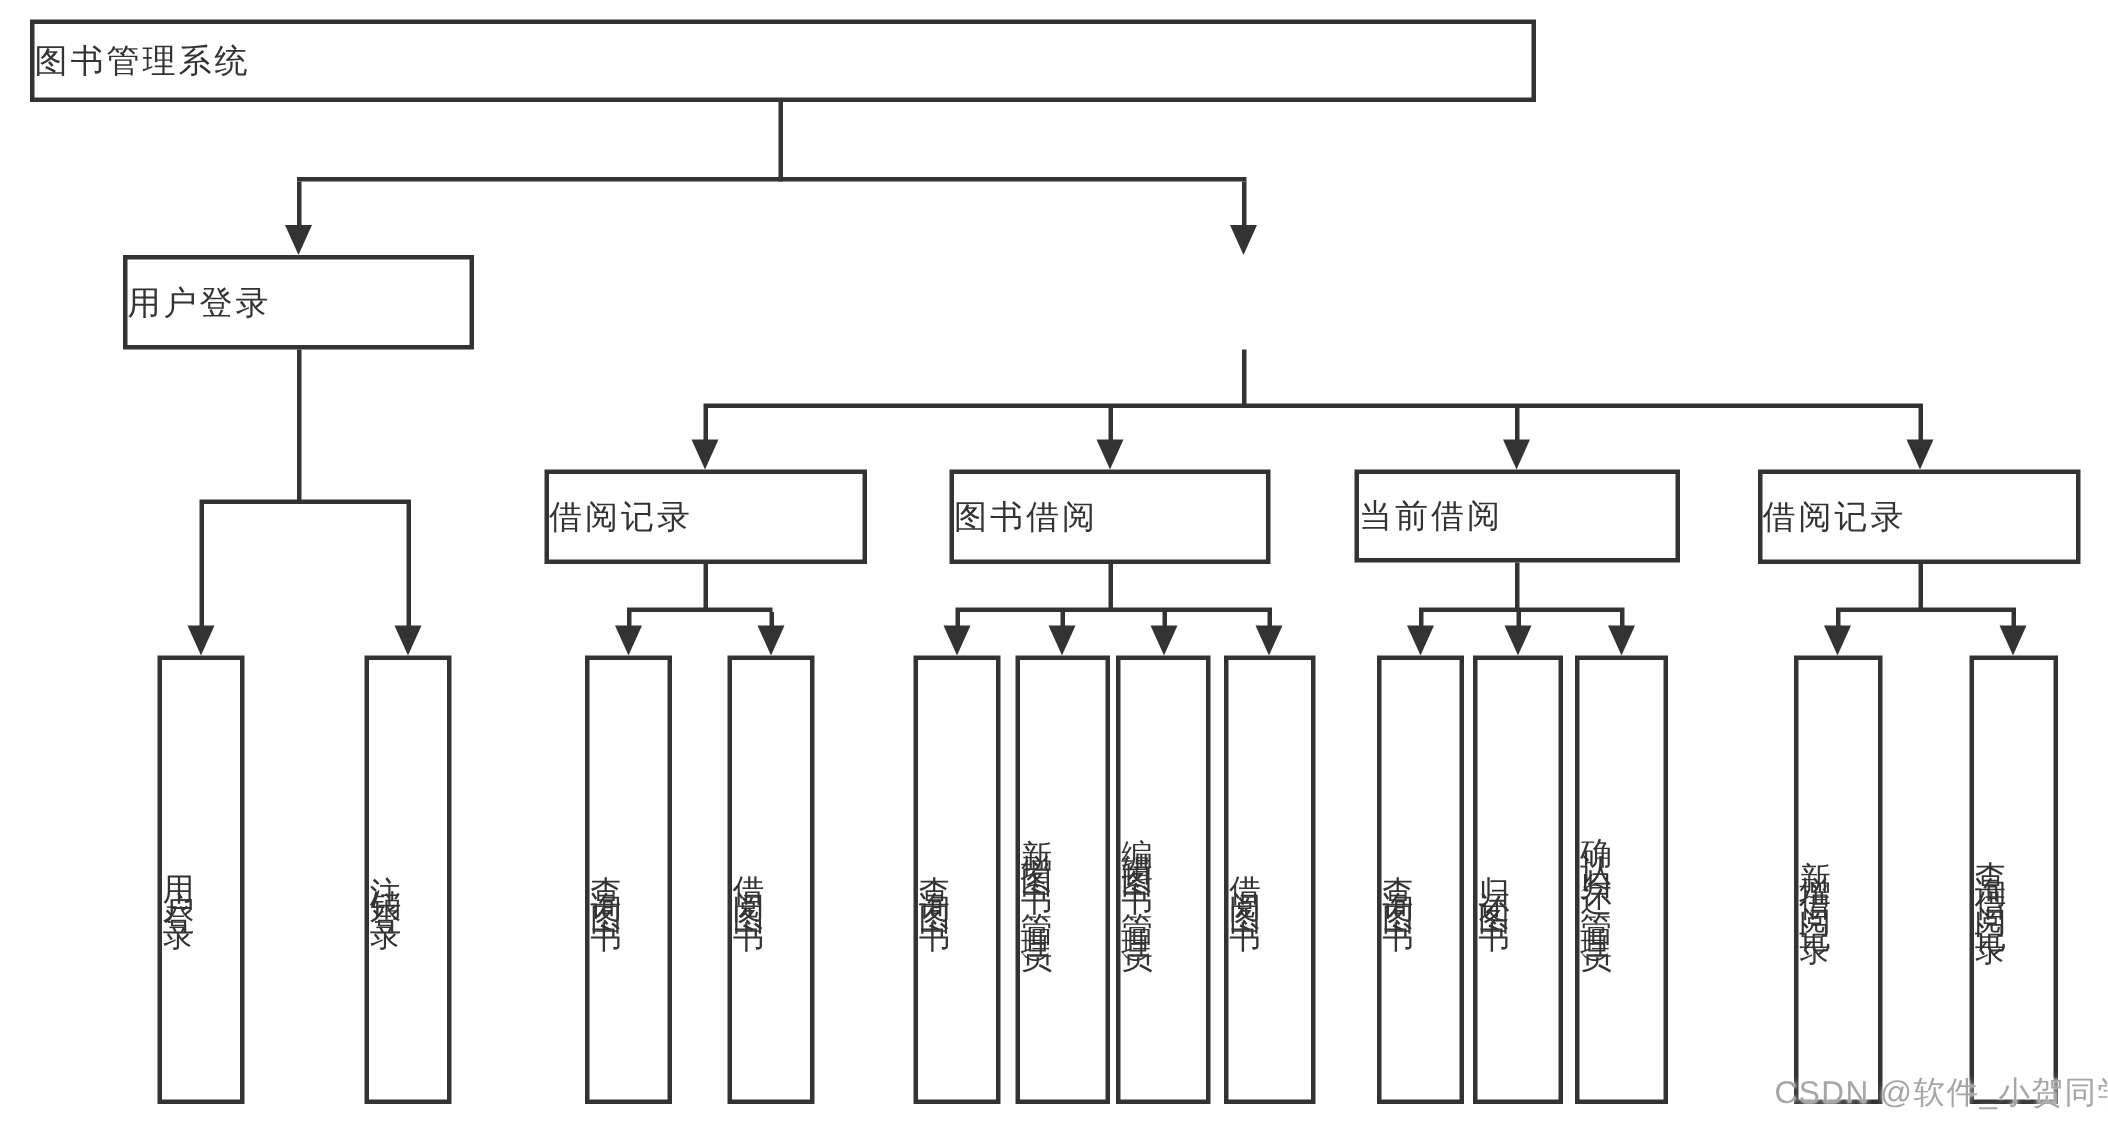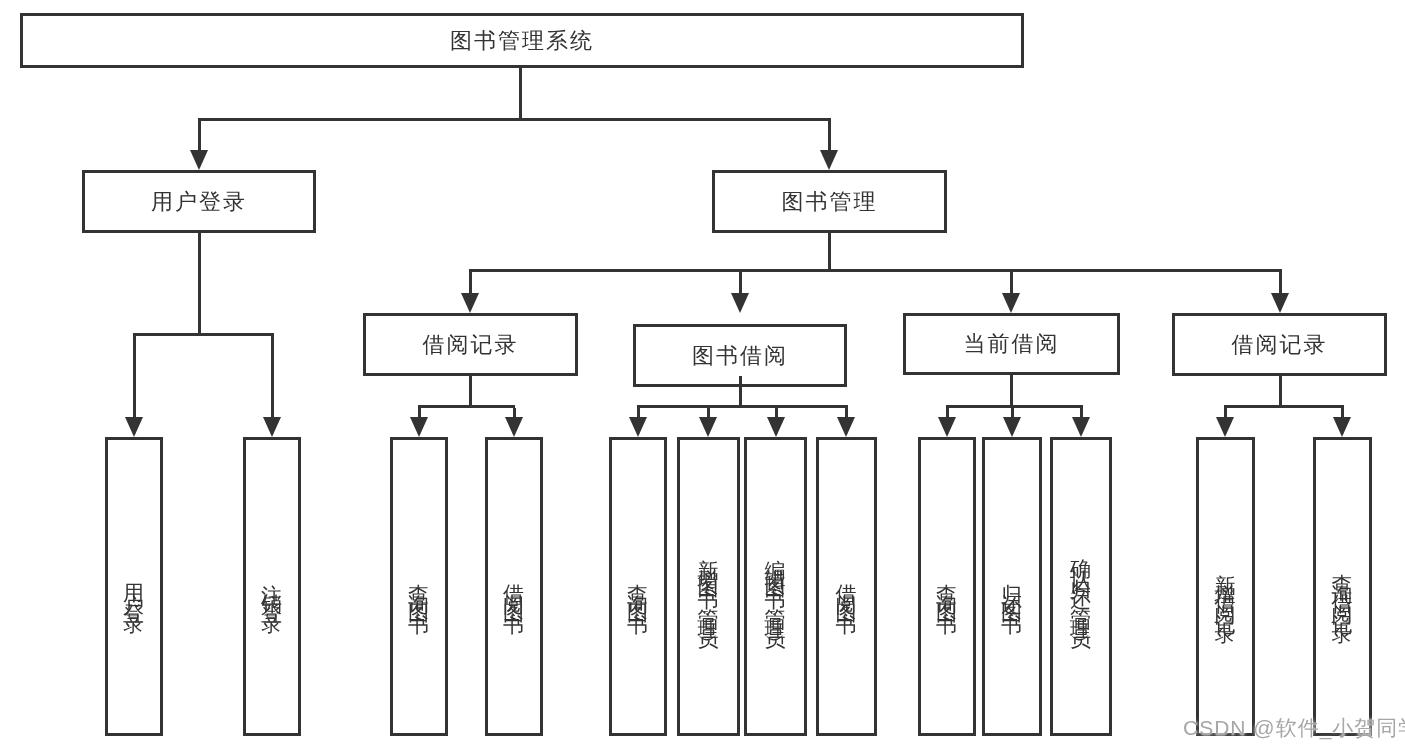--- a/index.html
+++ b/index.html
@@ -3,21 +3,21 @@
 <meta charset="utf-8">
 <style>
   html,body{margin:0;padding:0;background:#ffffff;}
   body{font-family:"Liberation Sans","DejaVu Sans",sans-serif;color:#333333;}
   .canvas{position:relative;width:1405px;height:747px;background:#ffffff;overflow:hidden;}
   .box{
     position:absolute;
     box-sizing:border-box;
     border:3px solid #333333;
     background:#ffffff;
-    display:flex;align-items:center;justify-content:center;
+    display:flex;align-items:center;justify-content:flex-start;
   }
   .hbox{font-size:22px;letter-spacing:2px;white-space:nowrap;}
   .root{left:20px;top:13px;width:1004px;height:55px;}
   .leaf{top:437px;height:299px;}
   .vtext{
     writing-mode:vertical-rl;
     text-orientation:mixed;
     font-size:21px;
     letter-spacing:10px;
     line-height:1;
@@ -50,23 +50,20 @@
   <div class="vline" style="left:519px;top:68px;height:53px;"></div>
   <div class="hline" style="left:198px;top:118px;width:633px;"></div>
   <div class="vline" style="left:198px;top:121px;height:31px;"></div>
   <div class="arrow" style="left:190px;top:150px;"></div>
   <div class="vline" style="left:828px;top:121px;height:31px;"></div>
   <div class="arrow" style="left:820px;top:150px;"></div>
 
   <div class="box hbox" style="left:82px;top:170px;width:234px;height:63px;">
     <span>用户登录</span>
   </div>
-  <div class="box hbox" style="left:712px;top:170px;width:235px;height:63px;">
-    <span>图书管理</span>
-  </div>
 
   <div class="vline" style="left:198px;top:233px;height:103px;"></div>
   <div class="hline" style="left:133px;top:333px;width:141px;"></div>
   <div class="vline" style="left:133px;top:336px;height:83px;"></div>
   <div class="arrow" style="left:125px;top:417px;"></div>
   <div class="vline" style="left:271px;top:336px;height:83px;"></div>
   <div class="arrow" style="left:263px;top:417px;"></div>
 
   <div class="vline" style="left:828px;top:233px;height:39px;"></div>
   <div class="hline" style="left:469px;top:269px;width:813px;"></div>
@@ -75,21 +72,21 @@
   <div class="vline" style="left:739px;top:272px;height:23px;"></div>
   <div class="arrow" style="left:731px;top:293px;"></div>
   <div class="vline" style="left:1010px;top:272px;height:23px;"></div>
   <div class="arrow" style="left:1002px;top:293px;"></div>
   <div class="vline" style="left:1279px;top:272px;height:23px;"></div>
   <div class="arrow" style="left:1271px;top:293px;"></div>
 
   <div class="box hbox" style="left:363px;top:313px;width:215px;height:63px;">
     <span>借阅记录</span>
   </div>
-  <div class="box hbox" style="left:633px;top:324px;width:214px;height:63px;">
+  <div class="box hbox" style="left:633px;top:313px;width:214px;height:63px;">
     <span>图书借阅</span>
   </div>
   <div class="box hbox" style="left:1172px;top:313px;width:215px;height:63px;">
     <span>借阅记录</span>
   </div>
   <div class="box hbox" style="left:903px;top:313px;width:217px;height:62px;">
     <span>当前借阅</span>
   </div>
 
   <div class="vline" style="left:469px;top:376px;height:32px;"></div>

